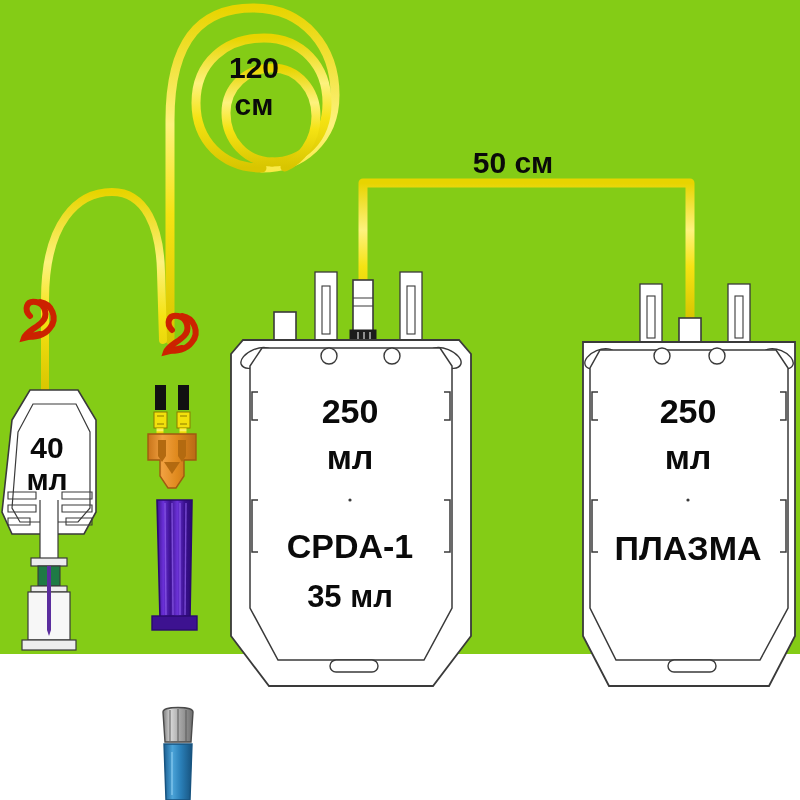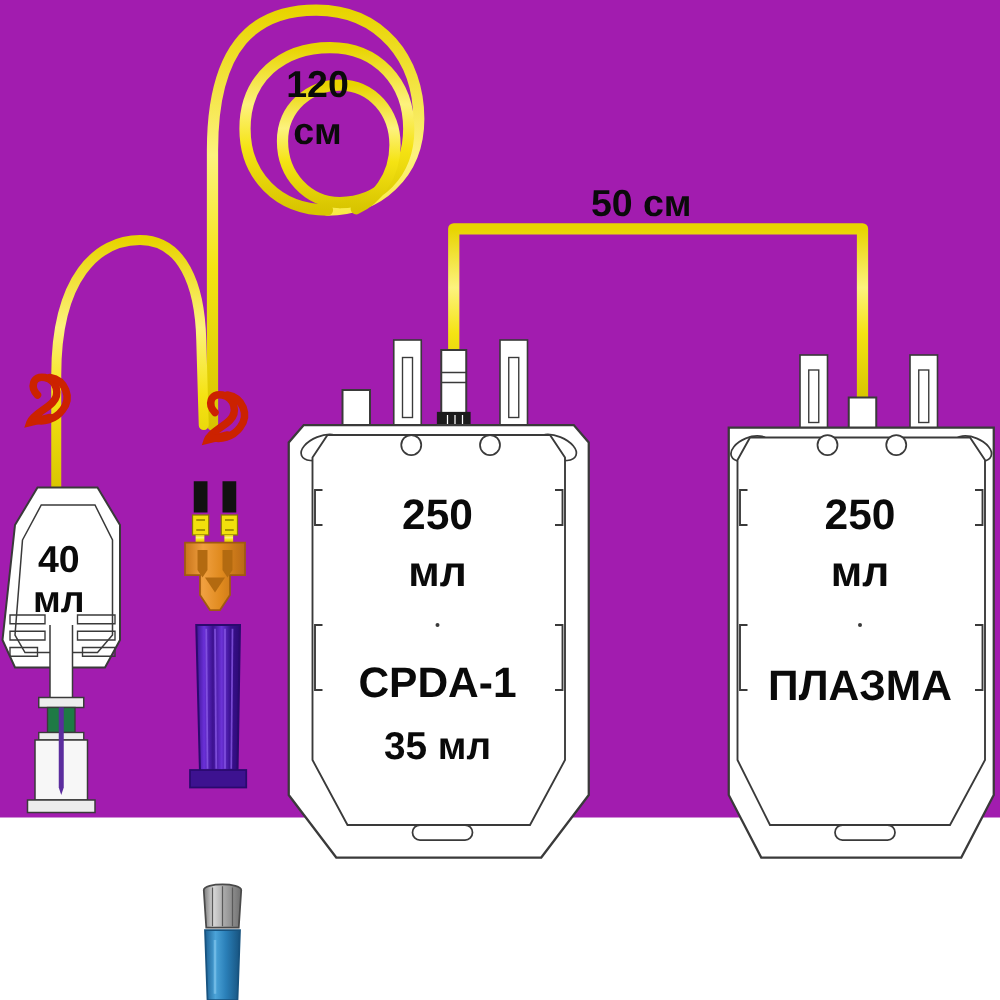--- a/index.html
+++ b/index.html
@@ -11,21 +11,21 @@
   body {
     width: 800px;
     height: 800px;
     overflow: hidden;
     font-family: "Liberation Sans", sans-serif;
   }
   #stage {
     position: relative;
     width: 800px;
     height: 654px;
-    background: #a21caf;
+    background: #84cc16;
   }
   #stage svg {
     position: absolute;
     top: 0;
     left: 0;
     width: 800px;
     height: 800px;
   }
   .lbl {
     font-family: "Liberation Sans", sans-serif;

